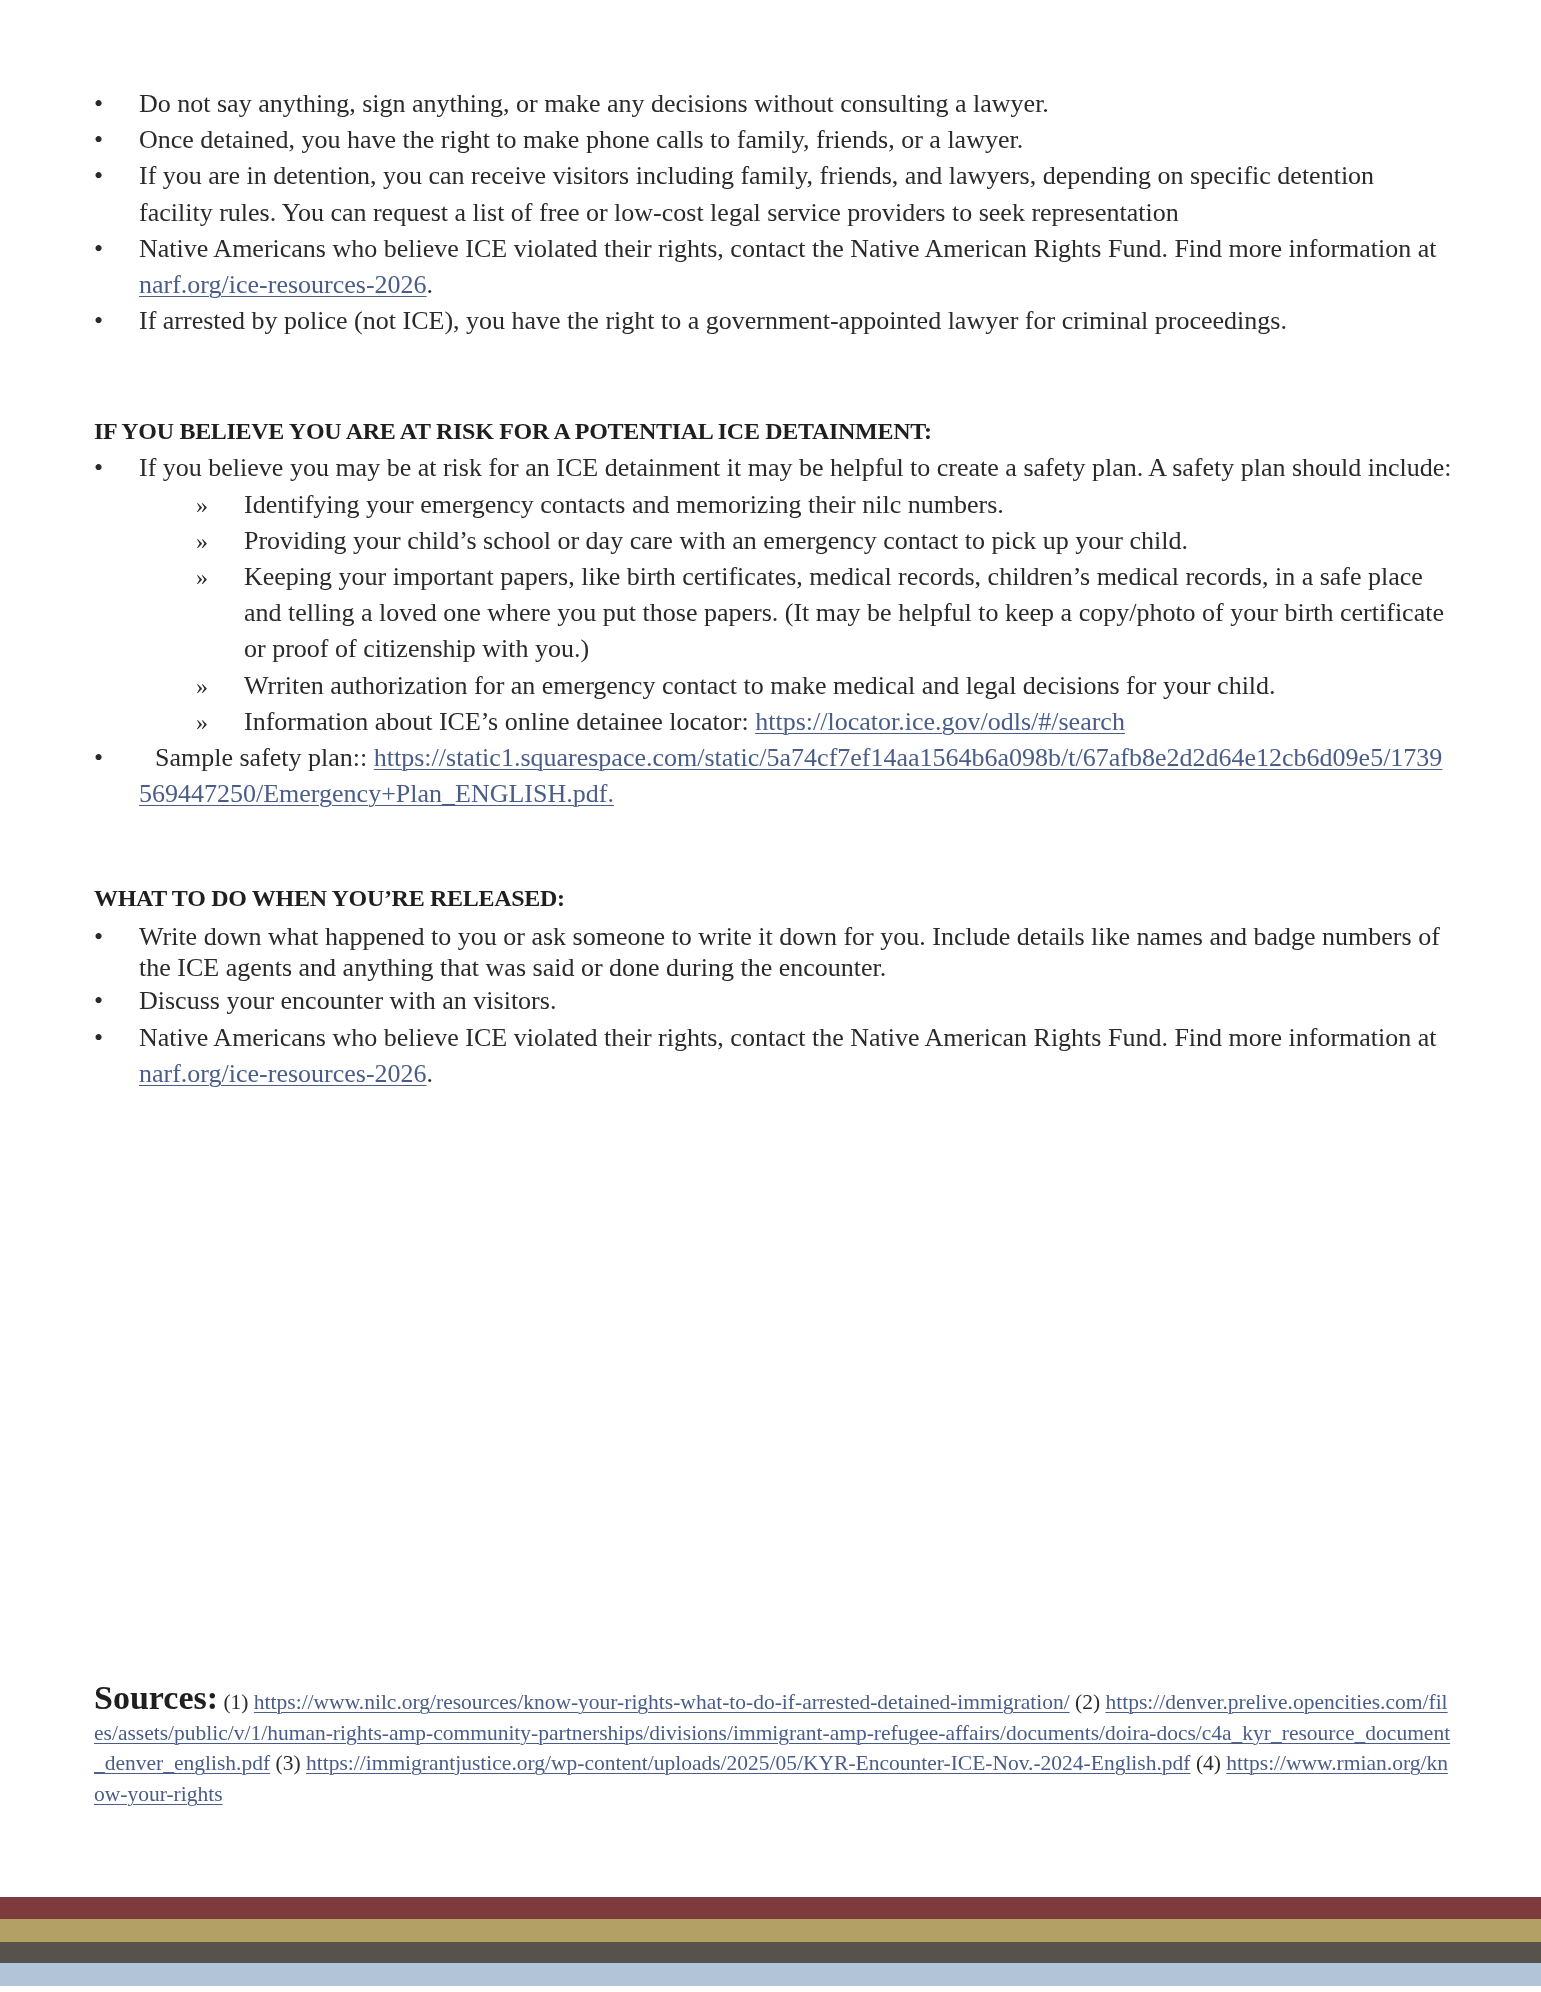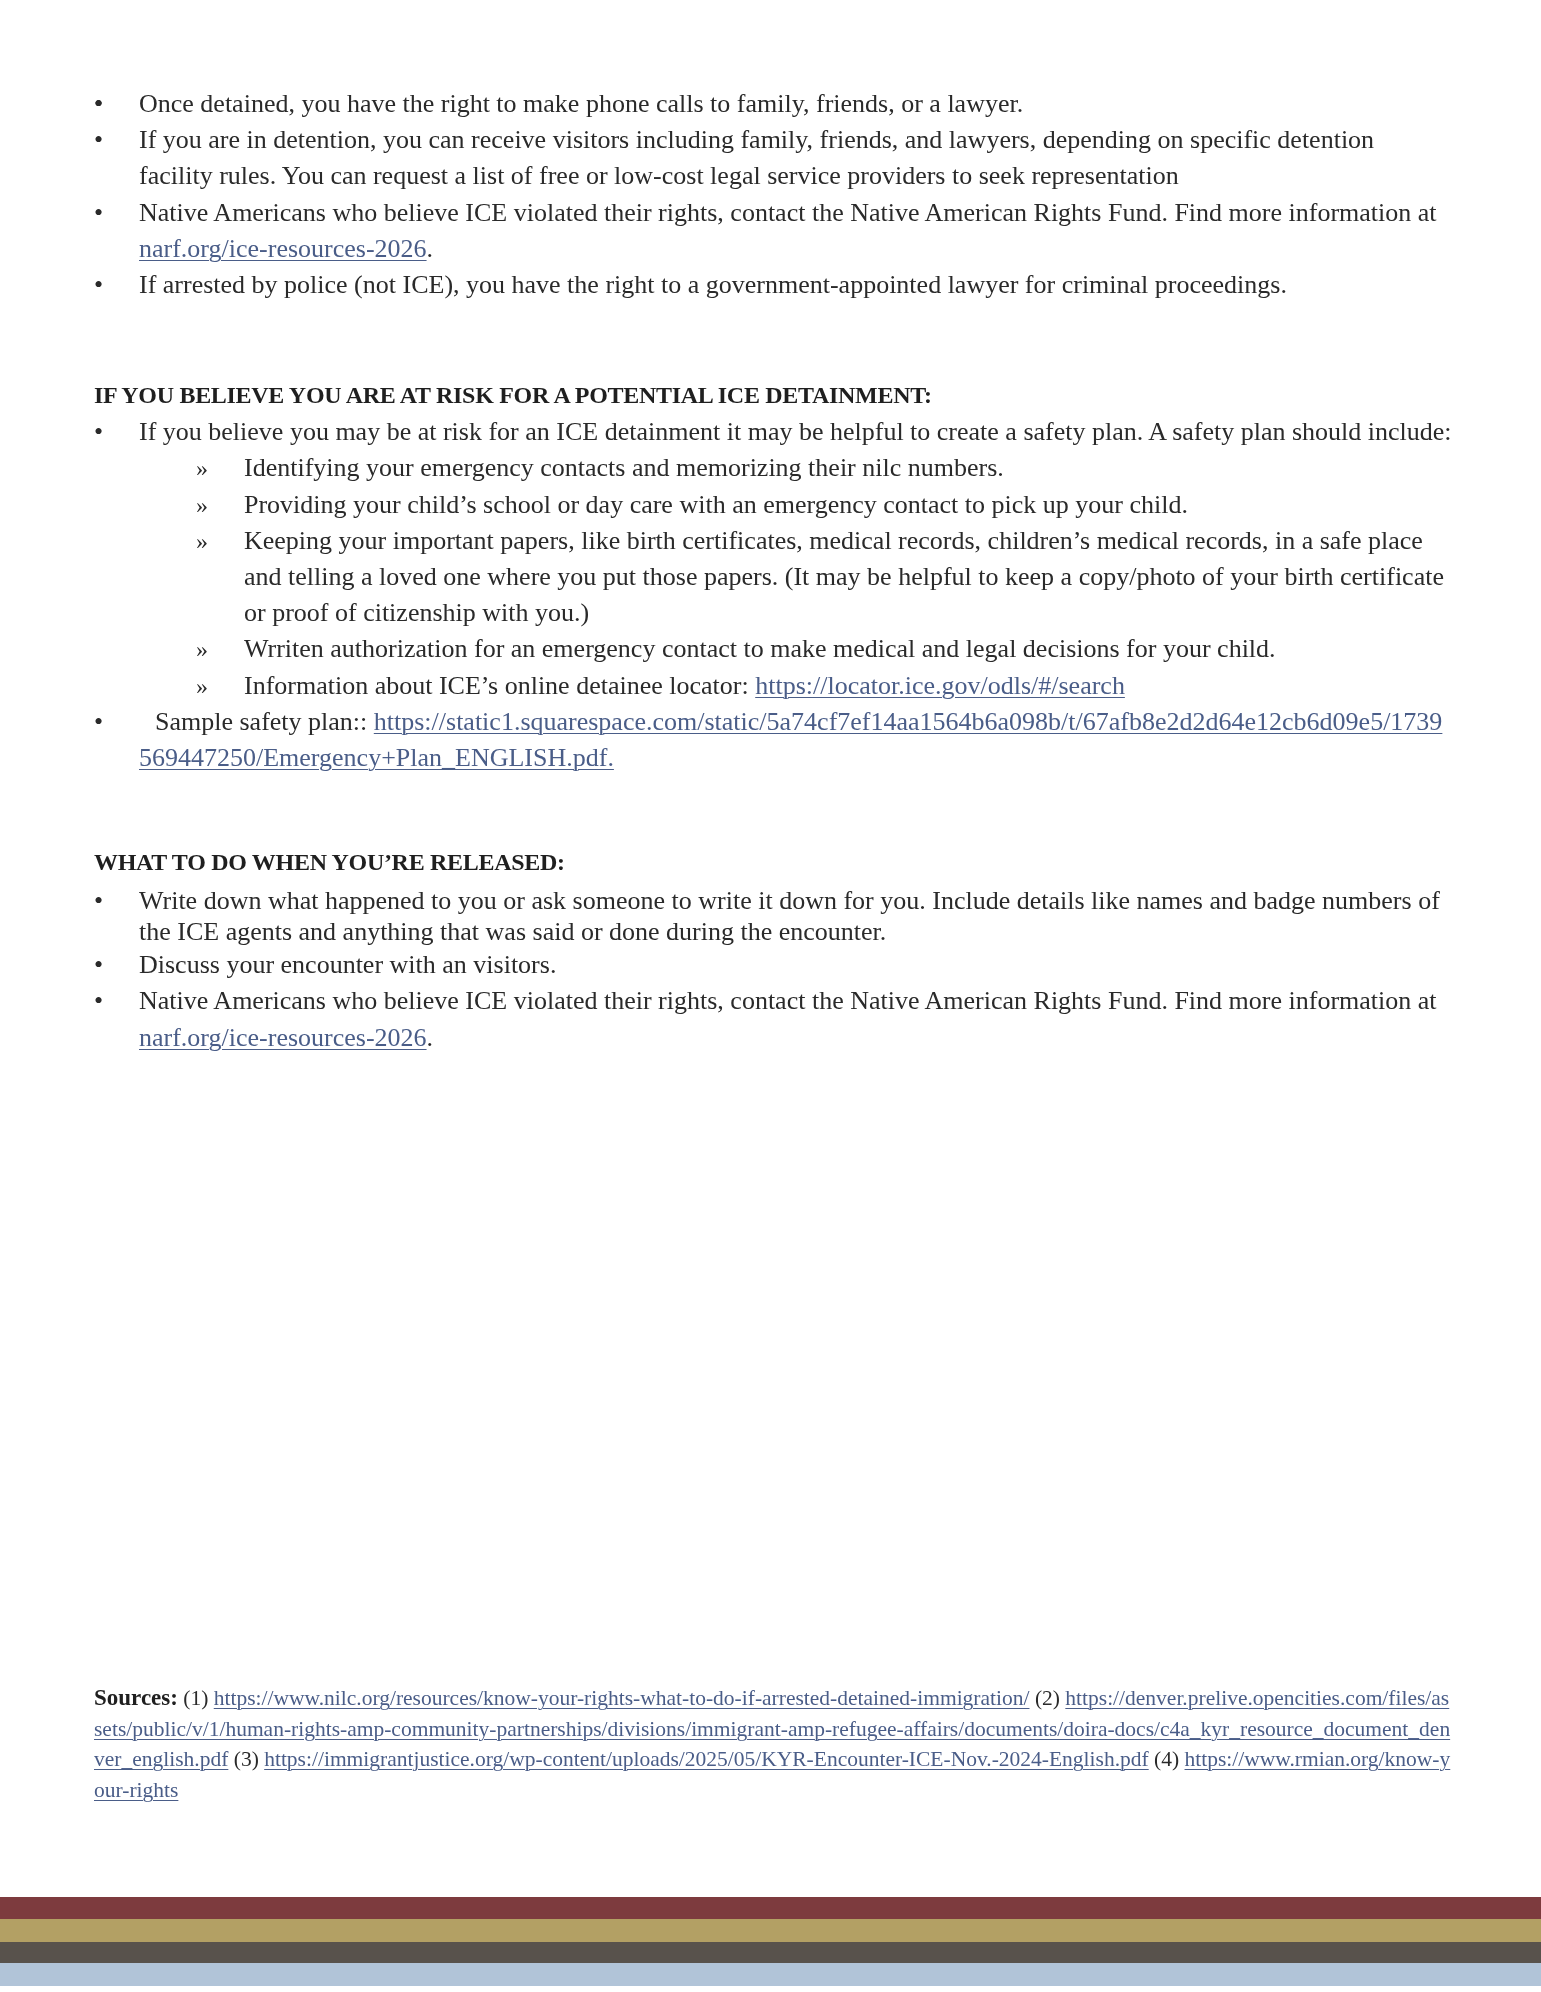--- a/index.html
+++ b/index.html
@@ -11,33 +11,34 @@
   .item { position: relative; padding-left: 45px; font-size: 26px; line-height: 36.2px; }
   .bullet { position: absolute; left: 0; top: 0; width: 20px; text-align: left; }
   .sub { position: relative; padding-left: 150px; font-size: 26px; line-height: 36.2px; }
   .sub .bullet { left: 102px; font-size: 24px; }
   .tight { line-height: 31px; }
   a, .link { color: #4a5d88; text-decoration: underline; text-decoration-thickness: 1px; text-underline-offset: 3px; }
   h2.section-heading { margin: 0; font-size: 24px; font-weight: bold; line-height: 38px; color: #1f1f1f; letter-spacing: -0.3px; }
   .sec2 { margin-top: 73px; }
   .sec3 { margin-top: 67px; }
   .sources { position: absolute; left: 94px; top: 1683px; width: 1360px; font-size: 21.5px; line-height: 30.5px; color: #2a2a2a; }
-  .sources .label { font-weight: bold; font-size: 23px; color: #1f1f1f; }
+  .sources .label { font-weight: bold; font-size: 34px; color: #1f1f1f; }
   .stripes { position: absolute; left: 0; top: 1897px; width: 1541px; }
   .stripe { width: 100%; }
 </style>
 </head>
 <body>
 
 <div class="page">
   <div class="content">
 
     <ul class="list">
       <li class="item">
         <span class="bullet">•</span>
+        <span>Do not say anything, sign anything, or make any decisions without consulting a lawyer.</span>
       </li>
       <li class="item">
         <span class="bullet">•</span>
         <span>Once detained, you have the right to make phone calls to family, friends, or a lawyer.</span>
       </li>
       <li class="item">
         <span class="bullet">•</span>
         <span>If you are in detention, you can receive visitors including family, friends, and lawyers, depending on specific detention facility rules. You can request a list of free or low-cost legal service providers to seek representation</span>
       </li>
       <li class="item">

